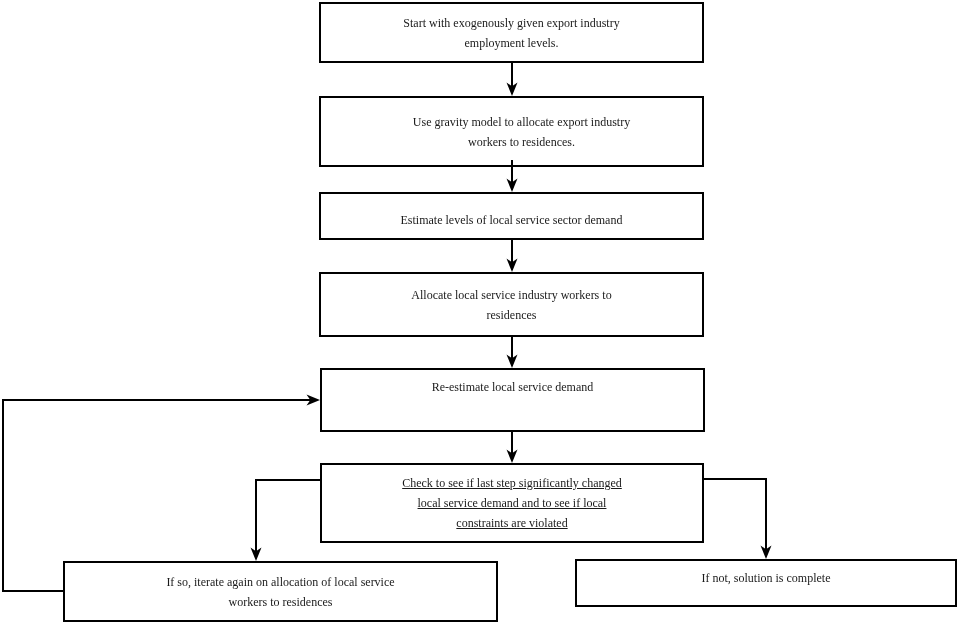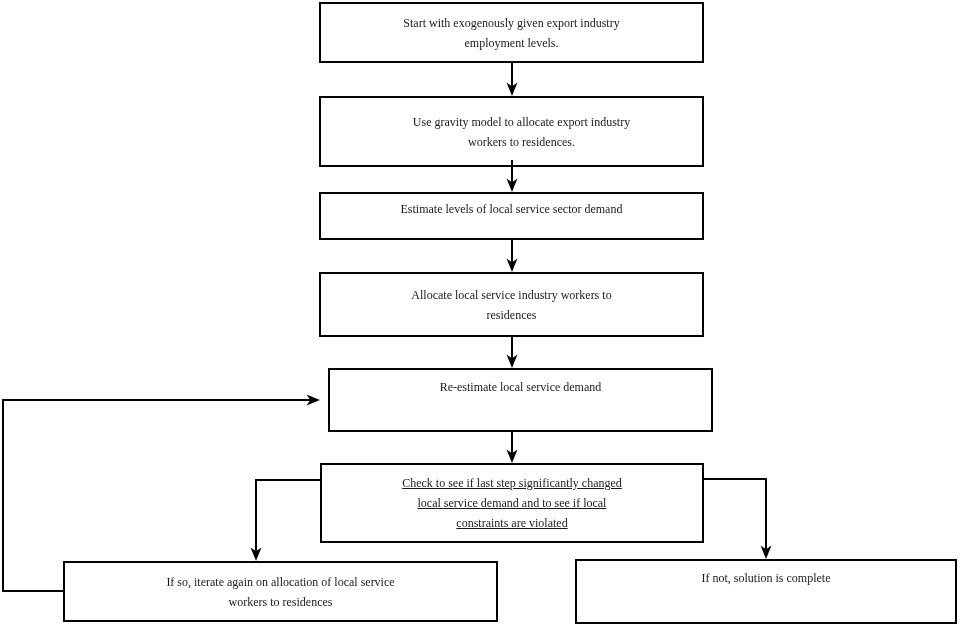--- a/index.html
+++ b/index.html
@@ -30,26 +30,26 @@
     justify-content: center;
     padding: 0 8px;
   }
   .node.top-aligned {
     align-items: flex-start;
     padding-top: 7px;
   }
   
   .n-start      { left: 319px; top: 2px;   width: 385px; height: 61px; }
   .n-gravity    { left: 319px; top: 96px;  width: 385px; height: 71px; padding-left: 28px; }
-  .n-estimate   { left: 319px; top: 192px; width: 385px; height: 48px; padding-top: 5px; align-items: flex-start; }
+  .n-estimate   { left: 319px; top: 192px; width: 385px; height: 48px; padding-top: 16px; align-items: flex-start; }
   .n-allocate   { left: 319px; top: 272px; width: 385px; height: 65px; }
-  .n-reestimate { left: 320px; top: 368px; width: 385px; height: 64px; margin-left: 8px; }
+  .n-reestimate { left: 320px; top: 368px; width: 385px; height: 64px; }
   .n-check      { left: 320px; top: 463px; width: 384px; height: 80px; text-decoration: underline; }
   .n-iterate    { left: 63px;  top: 561px; width: 435px; height: 61px; }
-  .n-complete   { left: 575px; top: 559px; width: 382px; height: 65px; }
+  .n-complete   { left: 575px; top: 559px; width: 382px; height: 48px; }
   .connectors {
     position: absolute;
     left: 0; top: 0;
     width: 960px;
     height: 625px;
     pointer-events: none;
   }
   .connectors path.line {
     fill: none;
     stroke: #000000;

